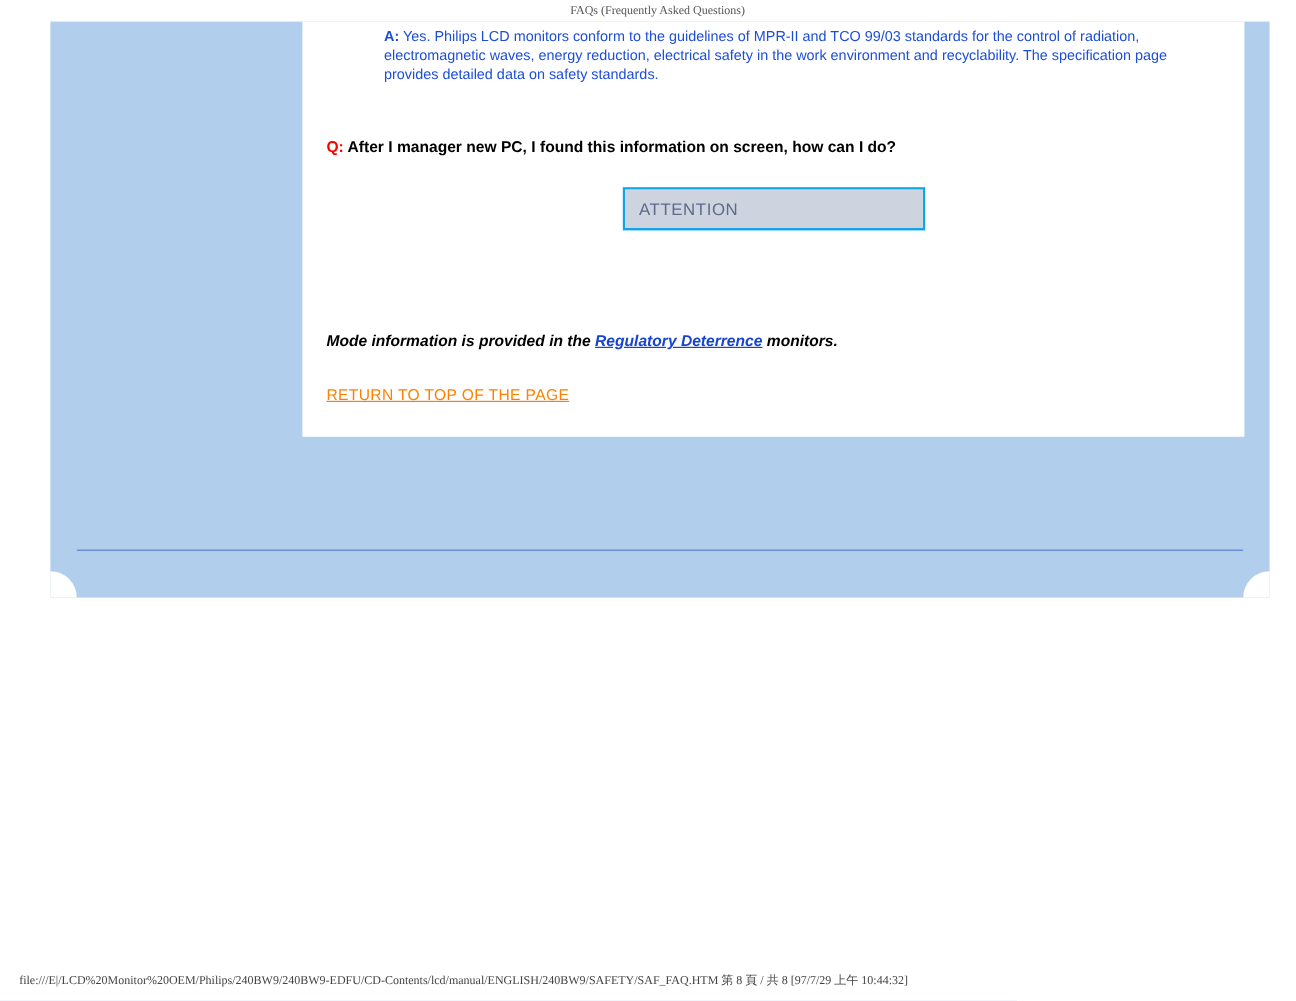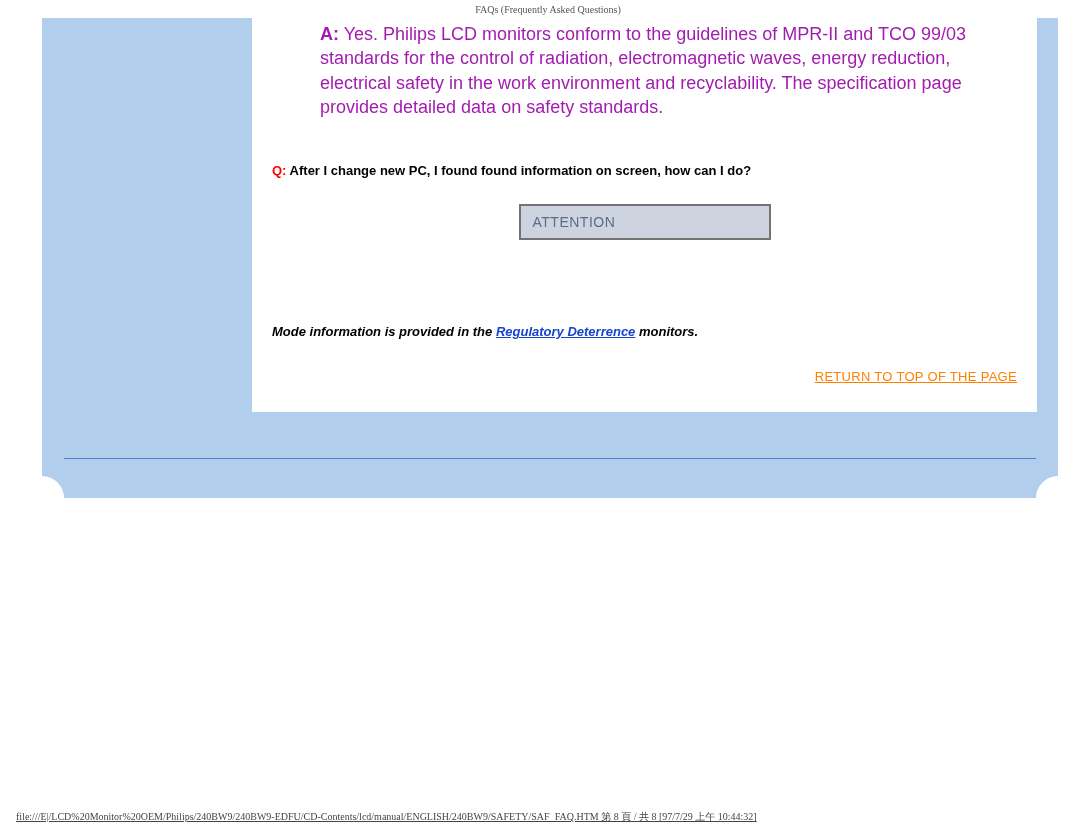--- a/index.html
+++ b/index.html
@@ -31,37 +31,37 @@
       position: absolute;
       top: 18px;
       left: 252px;
       width: 785px;
       background: #ffffff;
       z-index: 1;
       padding: 4px 20px 10px 20px;
     }
     .qa-block { margin-bottom: 22px; }
     .answer-text {
-      font-size: 18px;
+      font-size: 12px;
       line-height: 1.35;
-      color: #a21caf;
+      color: #1d4ed8;
       padding-left: 48px;
     }
     .answer-text .a-label { font-weight: bold; }
     .question-row {
       font-size: 13px;
       font-weight: bold;
       color: #000;
       padding-top: 22px;
     }
     .question-row .q-label { color: #ff0000; font-weight: bold; }
     .dialog-box {
       margin: 26px auto 26px auto;
       width: 252px;
-      border: 2px solid #737373;
+      border: 2px solid #0ea5e9;
       font-family: Arial, sans-serif;
     }
     .dialog-header {
       background: #cdd4df;
       color: #5b6c89;
       font-size: 14px;
       padding: 8px 12px;
       letter-spacing: 0.5px;
     }
     .dialog-body {
@@ -73,21 +73,21 @@
     .more-info {
       font-style: italic;
       font-weight: bold;
       font-size: 13px;
       color: #000;
       padding: 58px 0 0 0;
     }
     .more-info .reg-link { color: #1644cc; font-weight: bold; font-style: italic; }
     .return-link {
       display: block;
-      text-align: right;
+      text-align: left;
       color: #ff8000;
       font-size: 13px;
       font-weight: normal;
       padding: 30px 0 18px 0;
       letter-spacing: 0.3px;
     }
     .sep-line {
       position: absolute;
       top: 458px;
       left: 64px;
@@ -113,41 +113,40 @@
     }
     .corner.bl { bottom: 0; left: 0; border-top-right-radius: 22px; }
     .corner.br { bottom: 0; right: 0; border-top-left-radius: 22px; }
     .footer-path {
       position: absolute;
       bottom: 10px;
       left: 16px;
       font-family: "Times New Roman", serif;
       font-size: 10px;
       color: #444;
-      text-decoration: underline;
     }
   </style>
 </head>
 <body>
 
 <div class="page-title">FAQs (Frequently Asked Questions)</div>
 
 <div class="bg-blue"></div>
 
 <div class="content-pane">
 
   <div class="qa-block">
     <p class="answer-text">
       <span class="a-label">A:</span><span> Yes. Philips LCD monitors conform to the guidelines of MPR-II and TCO 99/03 standards for the control of radiation, electromagnetic waves, energy reduction, electrical safety in the work environment and recyclability. The specification page provides detailed data on safety standards.</span>
     </p>
   </div>
 
   <div class="qa-block">
     <p class="question-row">
-      <span class="q-label">Q:</span><span> After I change new PC, I found found information on screen, how can I do?</span>
+      <span class="q-label">Q:</span><span> After I manager new PC, I found this information on screen, how can I do?</span>
     </p>
 
     <div class="dialog-box">
       <div class="dialog-header">ATTENTION</div>
     </div>
 
   </div>
 
   <p class="more-info">
     <span>Mode information is provided in the </span><a href="#" class="reg-link">Regulatory Deterrence</a><span> monitors.</span>

